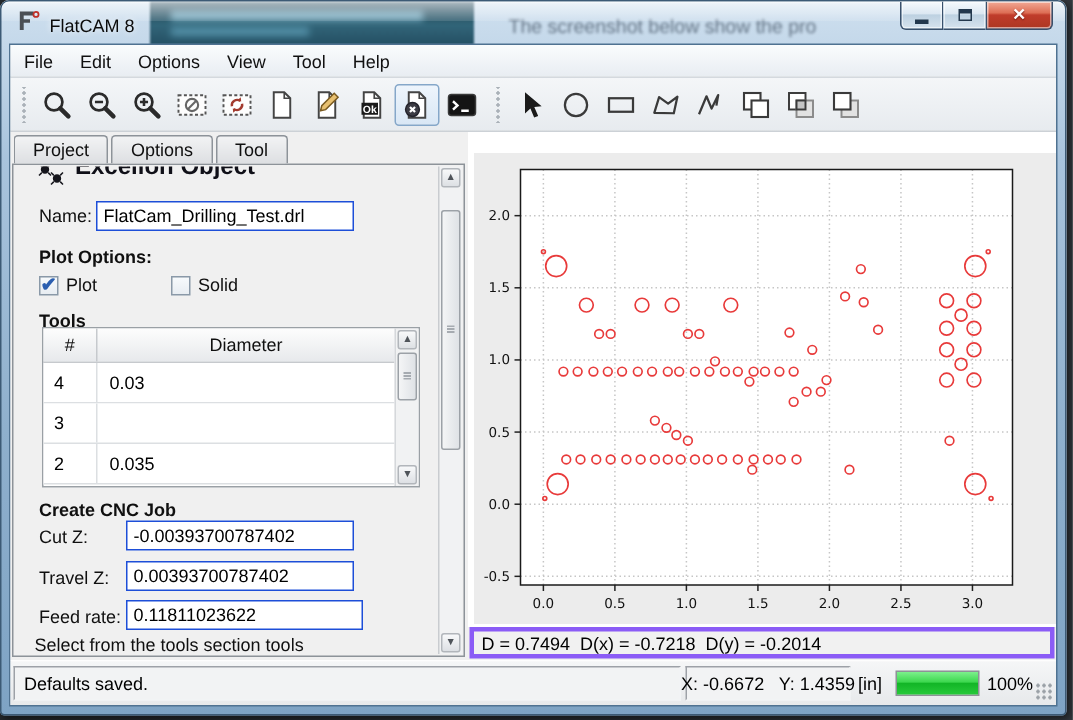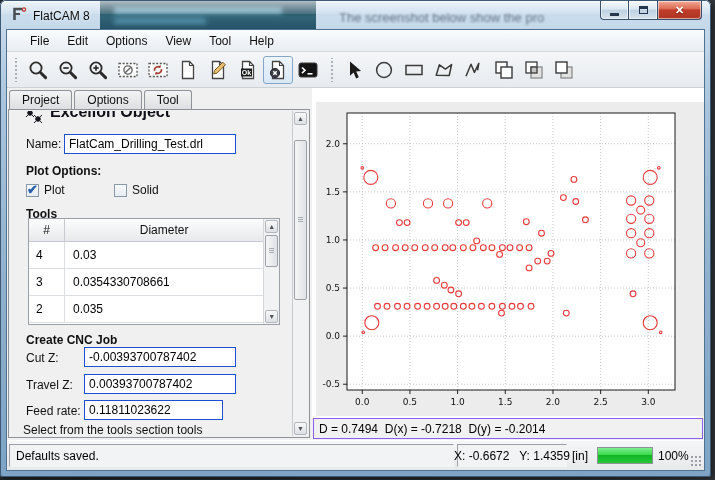--- a/index.html
+++ b/index.html
@@ -34,21 +34,21 @@
   .wb-close { width:45px; border-radius:0 0 4px 0;
         background:linear-gradient(180deg,#f2ab97 0%,#dd6e55 42%,#c03c2b 50%,#ad3722 100%); }
   .gl-min { width:9px; height:3px; background:#23384d; margin-top:8px; }
   .gl-max { width:9px; height:8px; border:1px solid #23384d; border-top:3px solid #23384d; background:transparent; }
   .gl-close { color:#fff; font-size:11px; font-weight:bold; text-shadow:0 1px 1px #6b1409; line-height:1; }
 
   .client { position:absolute; left:7px; top:30px; width:697px; height:440px;
             background:#f0f0f0; box-shadow:0 0 0 1px #4f7291; }
 
   
-  .menubar { height:22px; display:flex; align-items:center; padding-left:14px;
+  .menubar { height:22px; display:flex; align-items:center; padding-left:0;
              background:linear-gradient(180deg,#fafcfd,#e8edf2); border-bottom:1px solid #d4d9de; }
   .menu-item { padding:3px 9px; font-size:12px; color:#101010; }
   .toolbar { height:36px; display:flex; align-items:center;
              background:linear-gradient(180deg,#f4f6f8,#e7ebef); border-bottom:1px solid #ccd1d6; }
   .tb-grip { width:4px; height:24px; margin:0 5px 0 7px;
              background-image:radial-gradient(circle,#aab1b8 1px,transparent 1.3px); background-size:4px 4px; background-position:center; }
   .tb-btn { width:30px; height:28px; display:flex; align-items:center; justify-content:center;
             border:1px solid transparent; border-radius:3px; background:transparent; padding:0; }
   .tb-btn.active { border-color:#85a7c9; background:linear-gradient(180deg,#eef5fc,#d9e7f5); }
   .tb-ic svg { display:block; }
@@ -97,21 +97,21 @@
               background:linear-gradient(90deg,#f4f5f6,#dfe2e6); }
   .sb-thumb::after { content:""; position:absolute; left:3px; right:3px; top:50%; margin-top:-3px; height:5px;
               background:repeating-linear-gradient(180deg,#a6abb1 0 1px,transparent 1px 2px); }
   .panel-sb { position:absolute; top:1px; right:1px; bottom:1px; width:16px; }
   .hint { position:absolute; left:13px; top:312px; font-size:12px; color:#101010; white-space:nowrap; }
 
   
   .plot-pane { position:absolute; left:305px; top:0; width:392px; height:330px; background:#fff; }
   .figure { position:absolute; left:4px; top:14px; width:388px; height:314px; background:#ececec; }
   .dbar { position:absolute; left:306px; top:330px; width:390px; height:21px;
-          border:1px solid #8b5cf6; background:#f1f1f1; font-size:12px; color:#000;
+          border:3px solid #8b5cf6; background:#f1f1f1; font-size:12px; color:#000;
           display:flex; align-items:center; padding-left:5px; white-space:pre; }
 
   
   .statusbar { position:absolute; left:0; top:410px; width:697px; height:30px;
                background:linear-gradient(180deg,#f5f6f7,#e7e9eb); border-top:1px solid #fdfdfd; }
   .sunken { position:absolute; border:1px solid; border-color:#9da1a7 #f2f4f5 #f2f4f5 #9da1a7; background:#f2f3f4; }
   .sb-msg { left:2px; top:3px; width:445px; height:23px; font-size:12px; color:#000;
             display:flex; align-items:center; padding-left:6px; }
   .sb-coords { left:450px; top:3px; width:110px; height:23px; font-size:12px; color:#000;
                display:flex; align-items:center; justify-content:center; white-space:pre; }
@@ -379,21 +379,20 @@
                   <div class="hc1">#</div>
                   <div class="hc2">Diameter</div>
                 </div>
                 <div id="tools-rows">
                     <div class="trow">
                       <div class="tc1">4</div>
                       <div class="tc2">0.03</div>
                     </div>
                     <div class="trow">
                       <div class="tc1">3</div>
-                      <div class="tc2">0.0354330708661</div>
                     </div>
                     <div class="trow">
                       <div class="tc1">2</div>
                       <div class="tc2">0.035</div>
                     </div>
                   </div>
               </div>
               <div class="sbv" style="width:16px;">
                 <div class="sb-btn" style="top:1px;">▲</div>
                 <div class="sb-thumb" style="top:16px; height:32px;"></div>
@@ -401,21 +400,21 @@
               </div>
             </div>
 
             <div class="pbold" style="left:16px; top:222px;">Create CNC Job</div>
             <div id="cncfields">
                 <div class="plabel" style="left: 16px; top: 240px;">Cut Z:</div>
                 <input class="tinput" value="-0.00393700787402" style="left: 74px; top: 236px; width: 152px;">
                 <div class="plabel" style="left: 16px; top: 267px;">Travel Z:</div>
                 <input class="tinput" value="0.00393700787402" style="left: 74px; top: 263px; width: 152px;">
                 <div class="plabel" style="left: 16px; top: 293px;">Feed rate:</div>
-                <input class="tinput" value="0.11811023622" style="left: 74px; top: 289px; width: 139px;">
+                <input class="tinput" value="0.11811023622" style="left: 74px; top: 289px; width: 158px;">
               </div>
             <div class="hint">Select from the tools section tools</div>
           </div>
 
           <div class="panel-sb sbv" style="border-left:1px solid #c9ccd0;">
             <div class="sb-btn" style="top:1px;">▲</div>
             <div class="sb-thumb" style="top:29px; height:160px;"></div>
             <div class="sb-btn" style="bottom:1px;">▼</div>
           </div>
         </div>

